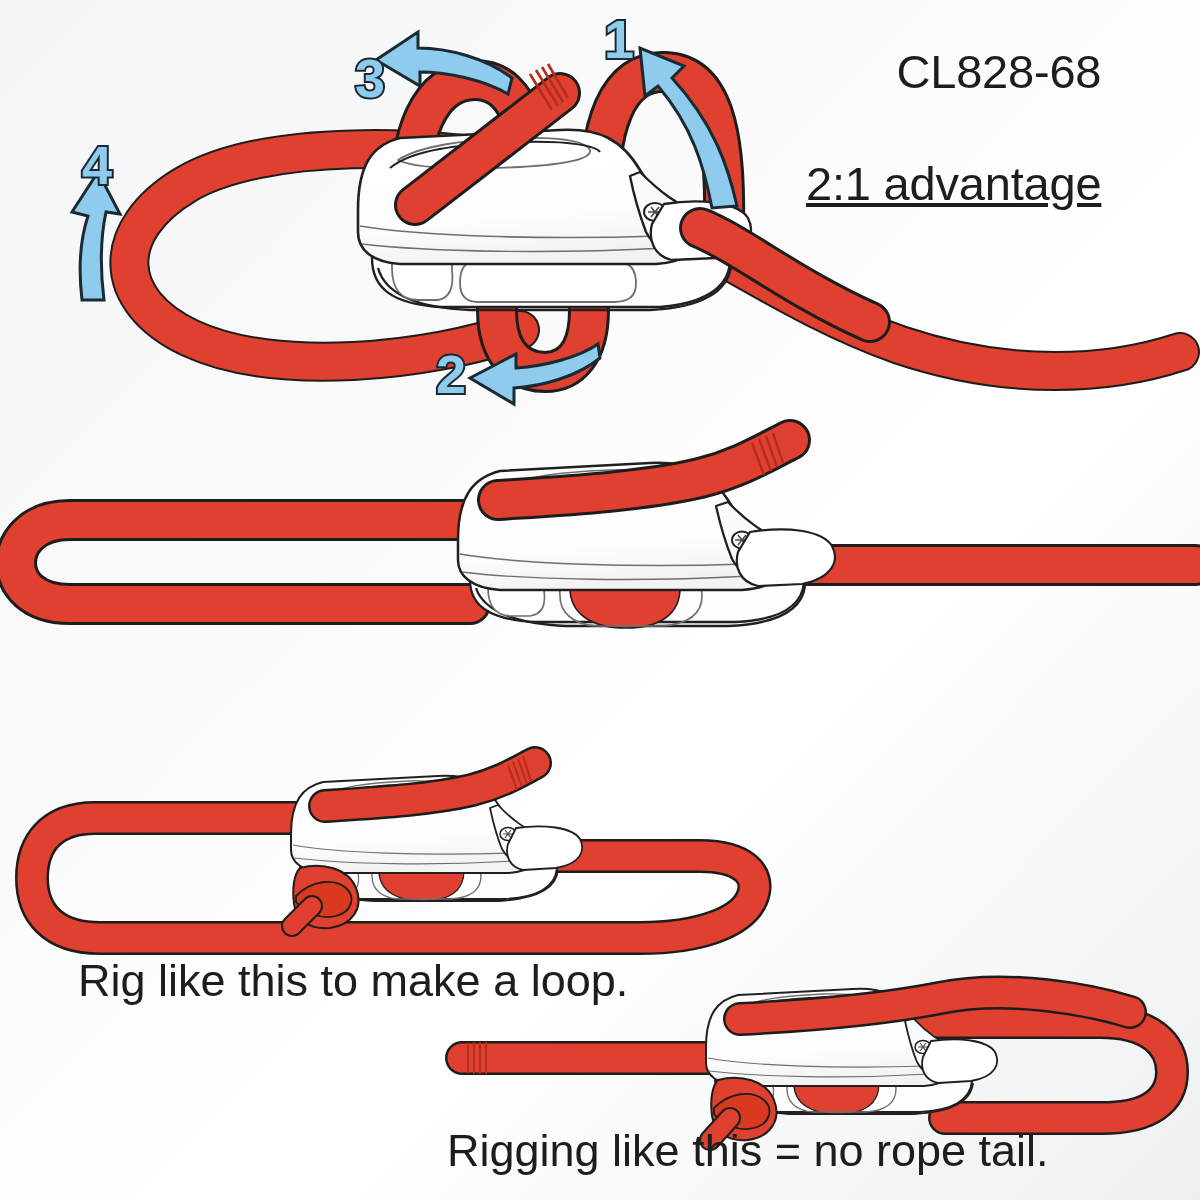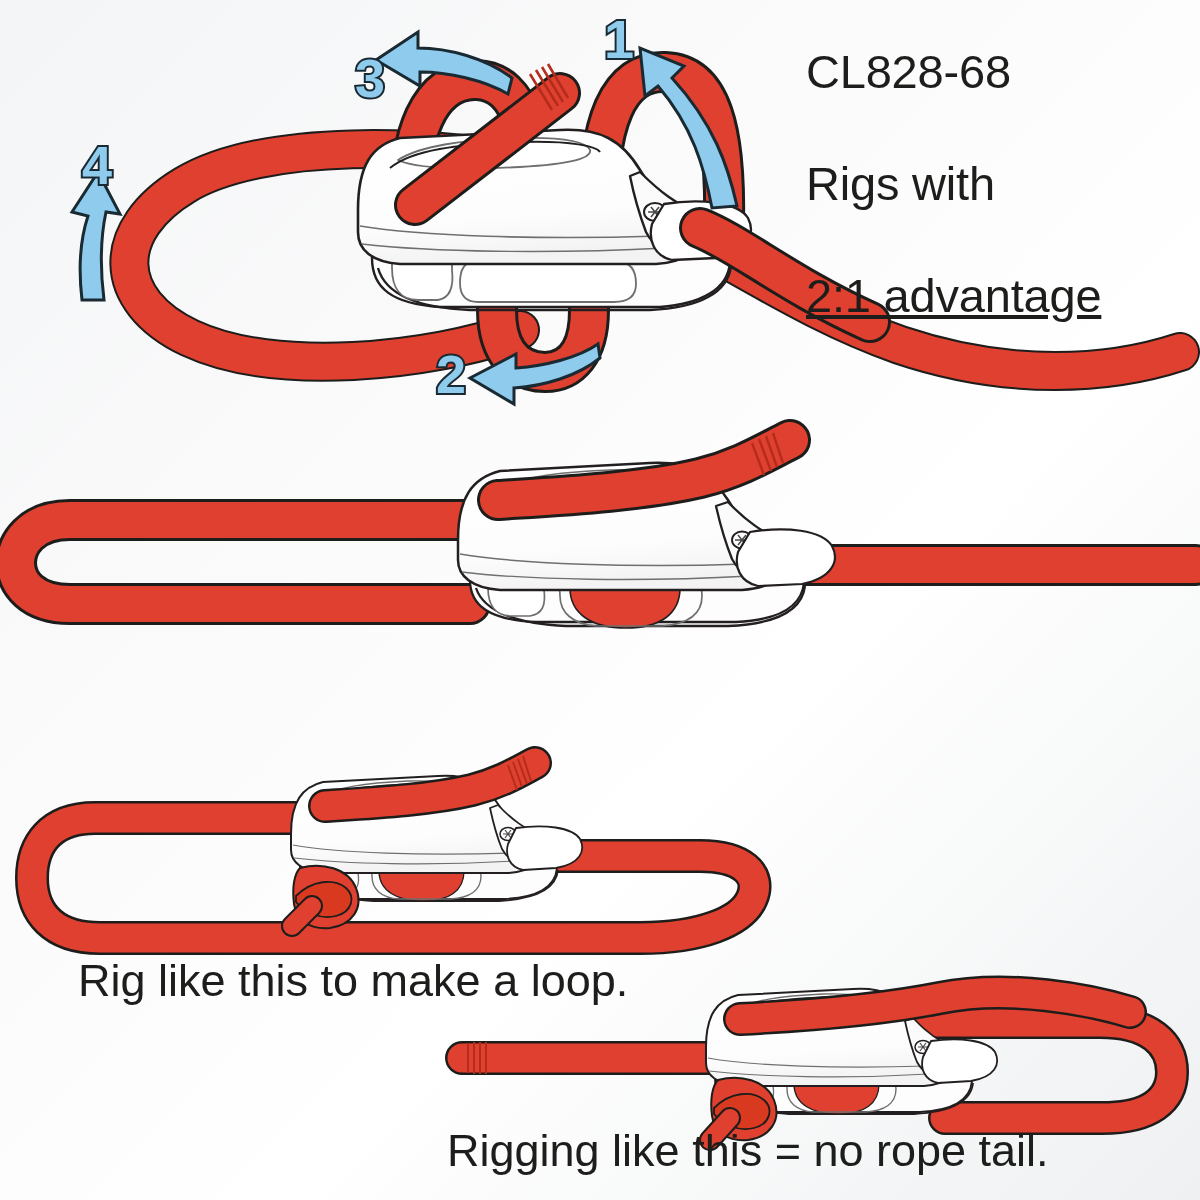--- a/index.html
+++ b/index.html
@@ -311,22 +311,21 @@
     <g>
       <path d="M 718 1080 C 740 1074 766 1080 774 1100 C 782 1120 770 1137 748 1140
                C 728 1142 714 1132 712 1116 C 710 1100 712 1086 718 1080 Z" fill="#E0402F" stroke="#1d1d1b" stroke-width="2"></path>
       <path d="M 714 1108 C 730 1092 752 1090 764 1100 C 774 1109 770 1124 754 1128
                C 738 1132 722 1124 714 1114 Z" fill="#D8391F" stroke="#1d1d1b" stroke-width="1.8"></path>
       <path d="M 730 1118 L 710 1140" stroke="#1d1d1b" stroke-width="22" stroke-linecap="round"></path>
       <path d="M 730 1118 L 710 1140" stroke="#E0402F" stroke-width="18" stroke-linecap="round"></path>
     </g>
   </svg>
 
-  <div class="txt" id="title" style="white-space: pre;"><span style="display: block;">CL828-68</span>
-<span style="display: block;">Rigs with</span>
+  <div class="txt" id="title" style="white-space: pre; text-align: right;"><span style="display: block;">CL828-68</span>
 <span style="display: block; text-decoration: underline;">2:1 advantage</span></div>
 
   <div class="numlbl" id="num1">1</div>
   <div class="numlbl" id="num2">2</div>
   <div class="numlbl" id="num3">3</div>
   <div class="numlbl" id="num4">4</div>
 
   <div class="txt" id="cap-loop">Rig like this to make a loop.</div>
   <div class="txt" id="cap-tail">Rigging like this = no rope tail.</div>
 

